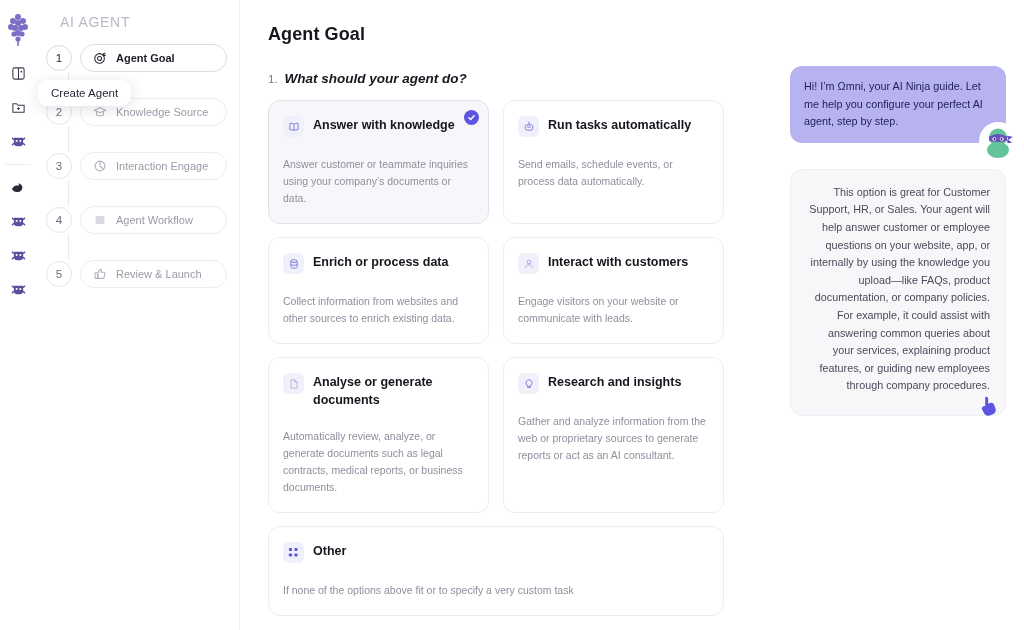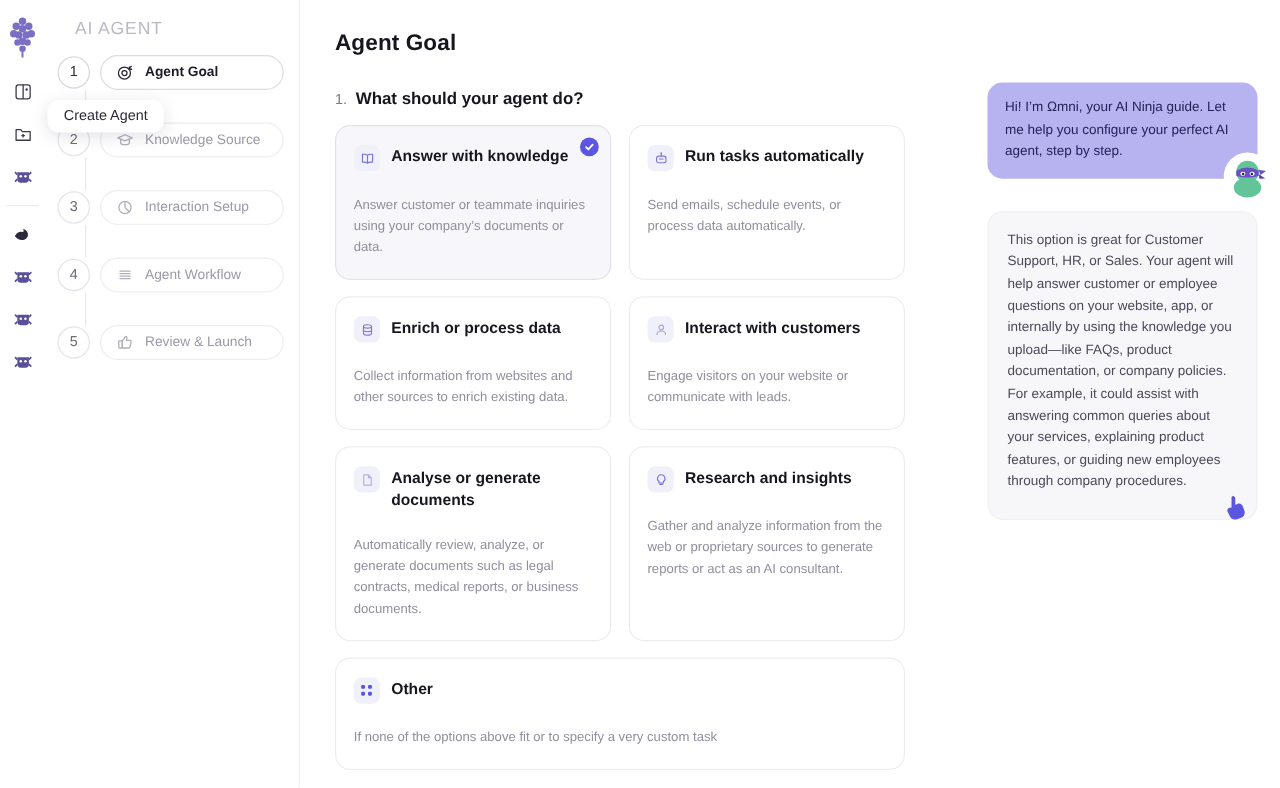--- a/index.html
+++ b/index.html
@@ -77,21 +77,21 @@
     flex: 1; height: 630px; background: #fff;
     padding: 24px 30px 0 28px;
     position: relative;
   }
   .page-title { font-size: 18px; font-weight: 700; color: #16161f; letter-spacing: .1px; }
   .question {
     display: flex; gap: 7px; align-items: baseline;
     margin: 26px 0 14px 0;
   }
   .q-num { font-size: 11.5px; color: #7a7a88; }
-  .q-text { font-size: 13.5px; font-weight: 700; color: #16161f; }
+  .q-text { font-size: 13.5px; font-weight: 700; color: #16161f; font-style: italic; }
 
   .grid { display: grid; grid-template-columns: 1fr 1fr; gap: 13px 14px; width: 456px; }
   .card {
     border: 1px solid #ededf1; border-radius: 12px;
     background: #fff; padding: 15px 16px 16px 14px;
     position: relative;
   }
   .card.selected { background: #f7f7fb; border-color: #e2e2ea; }
   .card.wide { grid-column: 1 / -1; }
   .card-head { display: flex; align-items: flex-start; gap: 9px; }
@@ -142,21 +142,21 @@
   }
   .avatar {
     position: absolute; right: -12px; bottom: -18px;
     width: 40px; height: 40px;
   }
   .bubble-secondary {
     margin-top: 26px; background: #f7f7fa;
     border: 1px solid #f0f0f4; border-radius: 12px;
     padding: 14px 15px 20px 15px;
     font-size: 10.8px; line-height: 1.63; color: #4a4a5a;
-    position: relative; width: 216px;
+    position: relative; width: 216px; text-align: right;
   }
   .cursor-hand { position: absolute; right: 4px; bottom: -4px; width: 20px; height: 24px; }
 </style>
 </head>
 <body>
 
 <div class="app">
 
   <div class="rail">
     <div class="rail-icon logo">
@@ -259,21 +259,21 @@
     </div>
     <div class="step-connector"></div>
 
     <div class="step-row">
       <div class="step-num">3</div>
       <div class="step-pill">
         <svg width="14" height="14" viewBox="0 0 16 16" fill="none" stroke="#b0b0bc" stroke-width="1.2">
           <circle cx="8" cy="8" r="5.6"></circle>
             <path d="M8 2.4V8l4 3.8"></path>
         </svg>
-        <span>Interaction Setup</span>
+        <span>Interaction Engage</span>
       </div>
     </div>
     <div class="step-connector"></div>
 
     <div class="step-row">
       <div class="step-num">4</div>
       <div class="step-pill">
         <svg width="14" height="14" viewBox="0 0 16 16" stroke="#b0b0bc" stroke-width="1.1">
           <path d="M3 4.5h10M3 6.8h10M3 9.1h10M3 11.4h10"></path>
         </svg>

